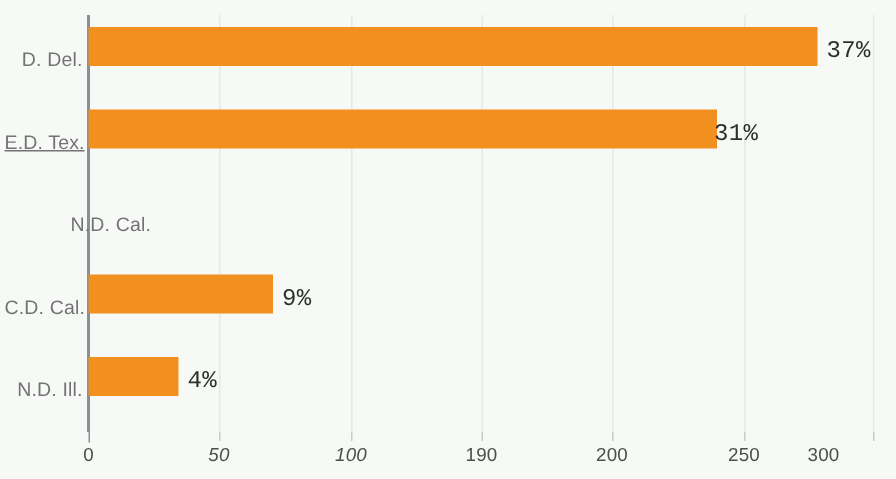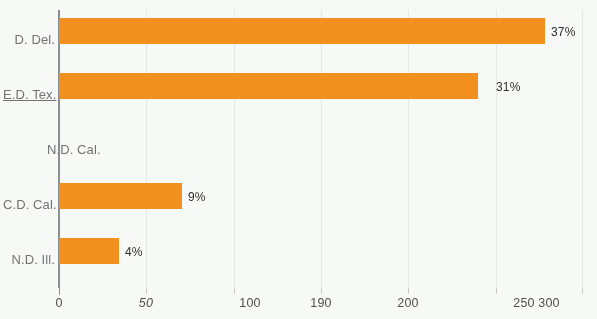--- a/index.html
+++ b/index.html
@@ -78,24 +78,25 @@
     position: absolute;
     width: 52px;
     text-align: right;
     font-size: 13px;
     color: #737373;
     white-space: nowrap;
     letter-spacing: 0.1px;
   }
   .value-label {
     position: absolute;
-    font-size: 12px;
+    font-size: 16px;
     color: #2e302e;
     white-space: nowrap;
     letter-spacing: 0.2px;
+    font-family: Liberation Mono, monospace;
   }
 </style>
 </head>
 <body>
 
 <div id="chart-root">
 
   <div class="plot-area">
     <div class="gridline" style="left:87px"></div>
     <div class="gridline" style="left:175px"></div>
@@ -109,21 +110,21 @@
 
   <div class="cat-label" style="left:3px; top:32px;">D. Del.</div>
   <div class="row" style="left:59px; top:18px; width:524px;">
     <div class="bar" style="width:486px;"></div>
     <div class="value-label" style="left:492px; top:7px;">37%</div>
   </div>
 
   <div class="cat-label" style="left:3px; top:87px;text-decoration:underline;">E.D. Tex.</div>
   <div class="row" style="left:59px; top:73px; width:524px;">
     <div class="bar" style="width:419px;"></div>
-    <div class="value-label" style="left:437px; top:7px;">31%</div>
+    <div class="value-label" style="left:417px; top:7px;">31%</div>
   </div>
 
   <div class="cat-label" style="left:3px; top:142px;margin-left:44px;">N.D. Cal.</div>
 
   <div class="cat-label" style="left:3px; top:197px;">C.D. Cal.</div>
   <div class="row" style="left:59px; top:183px; width:524px;">
     <div class="bar" style="width:123px;"></div>
     <div class="value-label" style="left:129px; top:7px;">9%</div>
   </div>
 
@@ -136,19 +137,19 @@
   <div class="axis-tick major" style="left:59px;"></div>
   <div class="axis-tick" style="left:146px;"></div>
   <div class="axis-tick" style="left:234px;"></div>
   <div class="axis-tick" style="left:321px;"></div>
   <div class="axis-tick" style="left:408px;"></div>
   <div class="axis-tick" style="left:496px;"></div>
   <div class="axis-tick" style="left:582px;"></div>
 
   <div class="tick-label" style="left:59px;">0</div>
   <div class="tick-label" style="left:146px;font-style:italic;">50</div>
-  <div class="tick-label" style="left:250px;">100</div>
+  <div class="tick-label" style="left:234px;font-style:italic;">100</div>
   <div class="tick-label" style="left:321px;">190</div>
   <div class="tick-label" style="left:408px;">200</div>
-  <div class="tick-label" style="left:496px;margin-left:28px;">250</div>
+  <div class="tick-label" style="left:496px;">250</div>
   <div class="tick-label" style="left:549px;">300</div>
 
 </div>
 
 </body></html>

